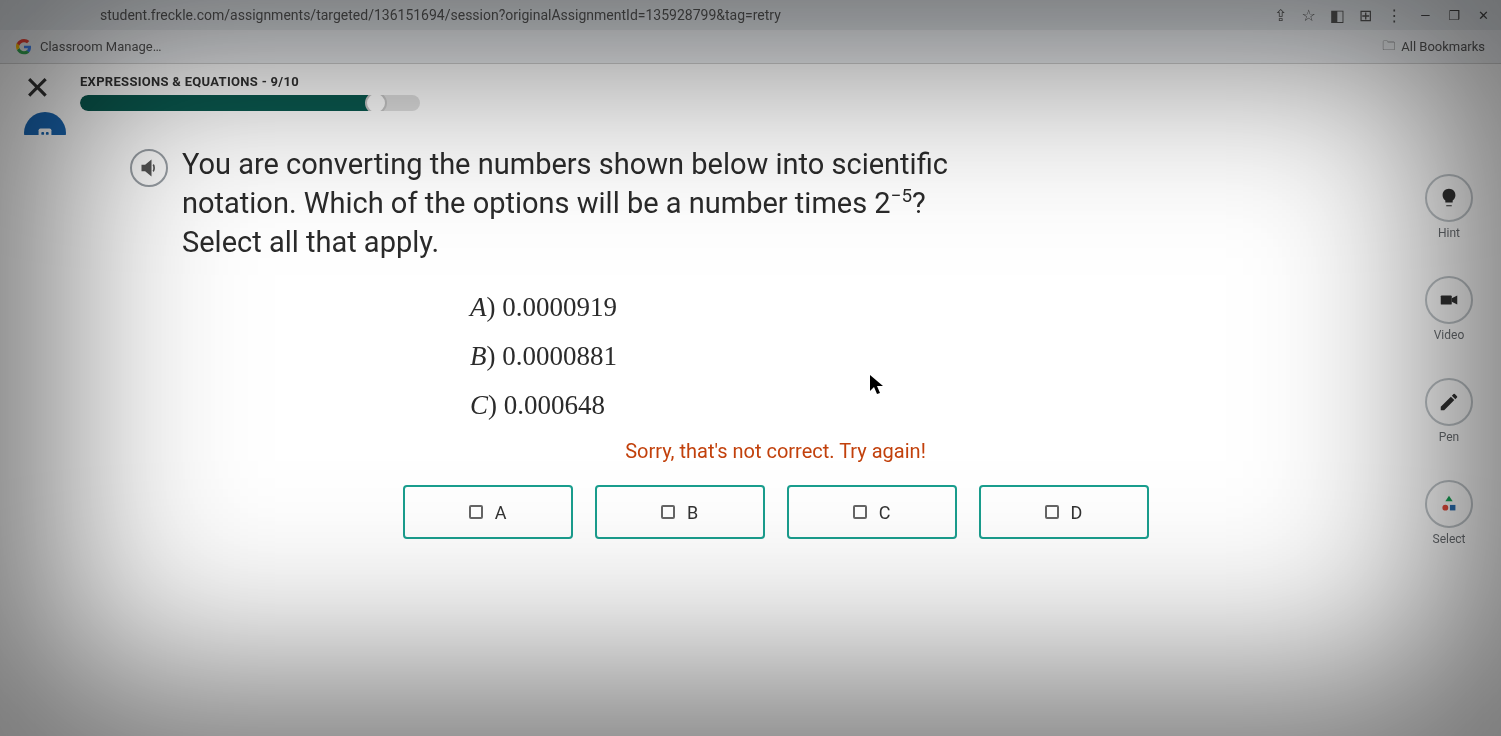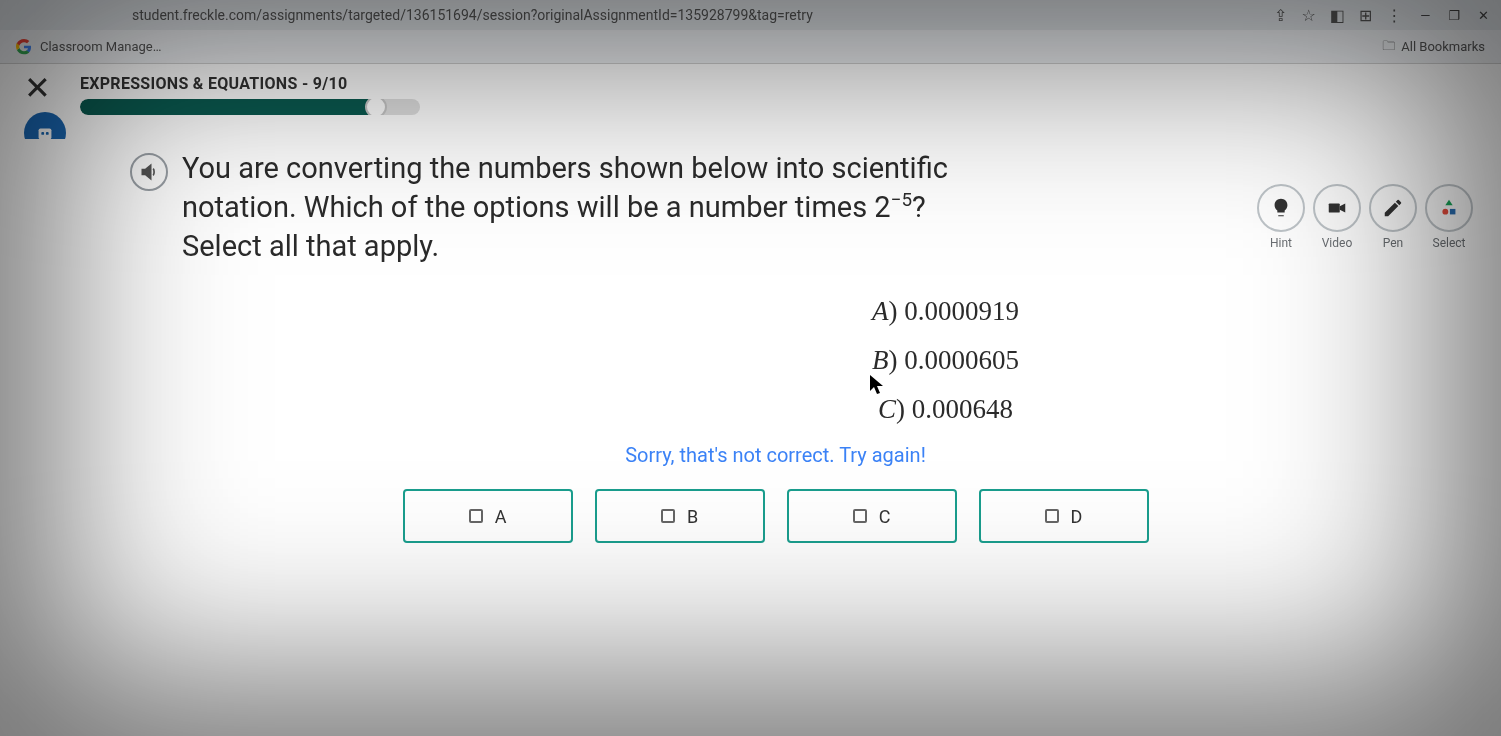--- a/index.html
+++ b/index.html
@@ -27,21 +27,21 @@
     align-items: center;
     padding: 0 12px;
     font-size: 13px;
     color: #4a4a4a;
     position: relative;
   }
   .url-bar {
     display: flex;
     align-items: center;
     gap: 6px;
-    margin-left: 120px;
+    margin-left: 88px;
     flex: 1;
   }
   .url-text { color: #555; font-size: 14px; }
   .top-right-icons {
     display: flex;
     gap: 14px;
     align-items: center;
     color: #555;
     font-size: 16px;
   }
@@ -79,21 +79,21 @@
     position: absolute;
     left: 24px; top: 8px;
     font-size: 32px; font-weight: 300; color: #333;
     cursor: pointer;
     line-height: 1;
   }
   .header-content {
     margin-left: 60px;
   }
   .topic-label {
-    font-size: 16px;
+    font-size: 13px;
     font-weight: 700;
     color: #333;
     letter-spacing: 0.3px;
   }
   .progress-wrap {
     margin-top: 6px;
     width: 340px;
     height: 16px;
     background: #e0e0e0;
     border-radius: 10px;
@@ -152,35 +152,35 @@
   .question-text {
     font-size: 29px;
     color: #2b2b2b;
     line-height: 1.35;
     max-width: 780px;
   }
   .question-text sup { font-size: 0.65em; }
 
   .choices {
     margin: 30px 0 12px 0;
-    text-align: center;
+    text-align: left;
     padding-left: 340px;
   }
   .choice {
     font-size: 27px;
     color: #2b2b2b;
     margin: 18px 0;
     font-family: "Times New Roman", Georgia, serif;
   }
   .choice .choice-letter { font-style: italic; }
 
   .feedback {
     text-align: center;
     font-size: 20px;
-    color: #3b82f6;
+    color: #c2410c;
     margin: 8px 0 22px 0;
   }
 
   .answers {
     display: flex;
     gap: 22px;
     justify-content: center;
   }
   .answer-box {
     width: 170px;
@@ -199,24 +199,25 @@
   .answer-box .checkbox {
     width: 14px; height: 14px;
     border: 2px solid #666;
     border-radius: 2px;
   }
 
   
   .right-tools {
     position: absolute;
     right: 28px;
-    top: 184px;
-    display: flex;
-    align-items: center;
-    gap: 8px;
+    top: 174px;
+    display: flex;
+    flex-direction: column;
+    align-items: center;
+    gap: 36px;
   }
   .tool {
     display: flex;
     flex-direction: column;
     align-items: center;
     gap: 4px;
     cursor: pointer;
   }
   .tool-circle {
     width: 48px; height: 48px;
@@ -312,21 +313,21 @@
     <div class="question-text">
       <span>You are converting the numbers shown below into scientific notation. Which of the options will be a number times 2</span><sup>−5</sup><span>? Select all that apply.</span>
     </div>
   </div>
 
   <div class="choices">
     <div class="choice">
       <span class="choice-letter">A</span>) <span>0.0000919</span>
     </div>
     <div class="choice">
-      <span class="choice-letter">B</span>) <span>0.0000605</span>
+      <span class="choice-letter">B</span>) <span>0.0000881</span>
     </div>
     <div class="choice">
       <span class="choice-letter">C</span>) <span>0.000648</span>
     </div>
   </div>
 
   <div class="feedback">Sorry, that's not correct. Try again!</div>
 
   <div class="answers">
     <div class="answer-box">

